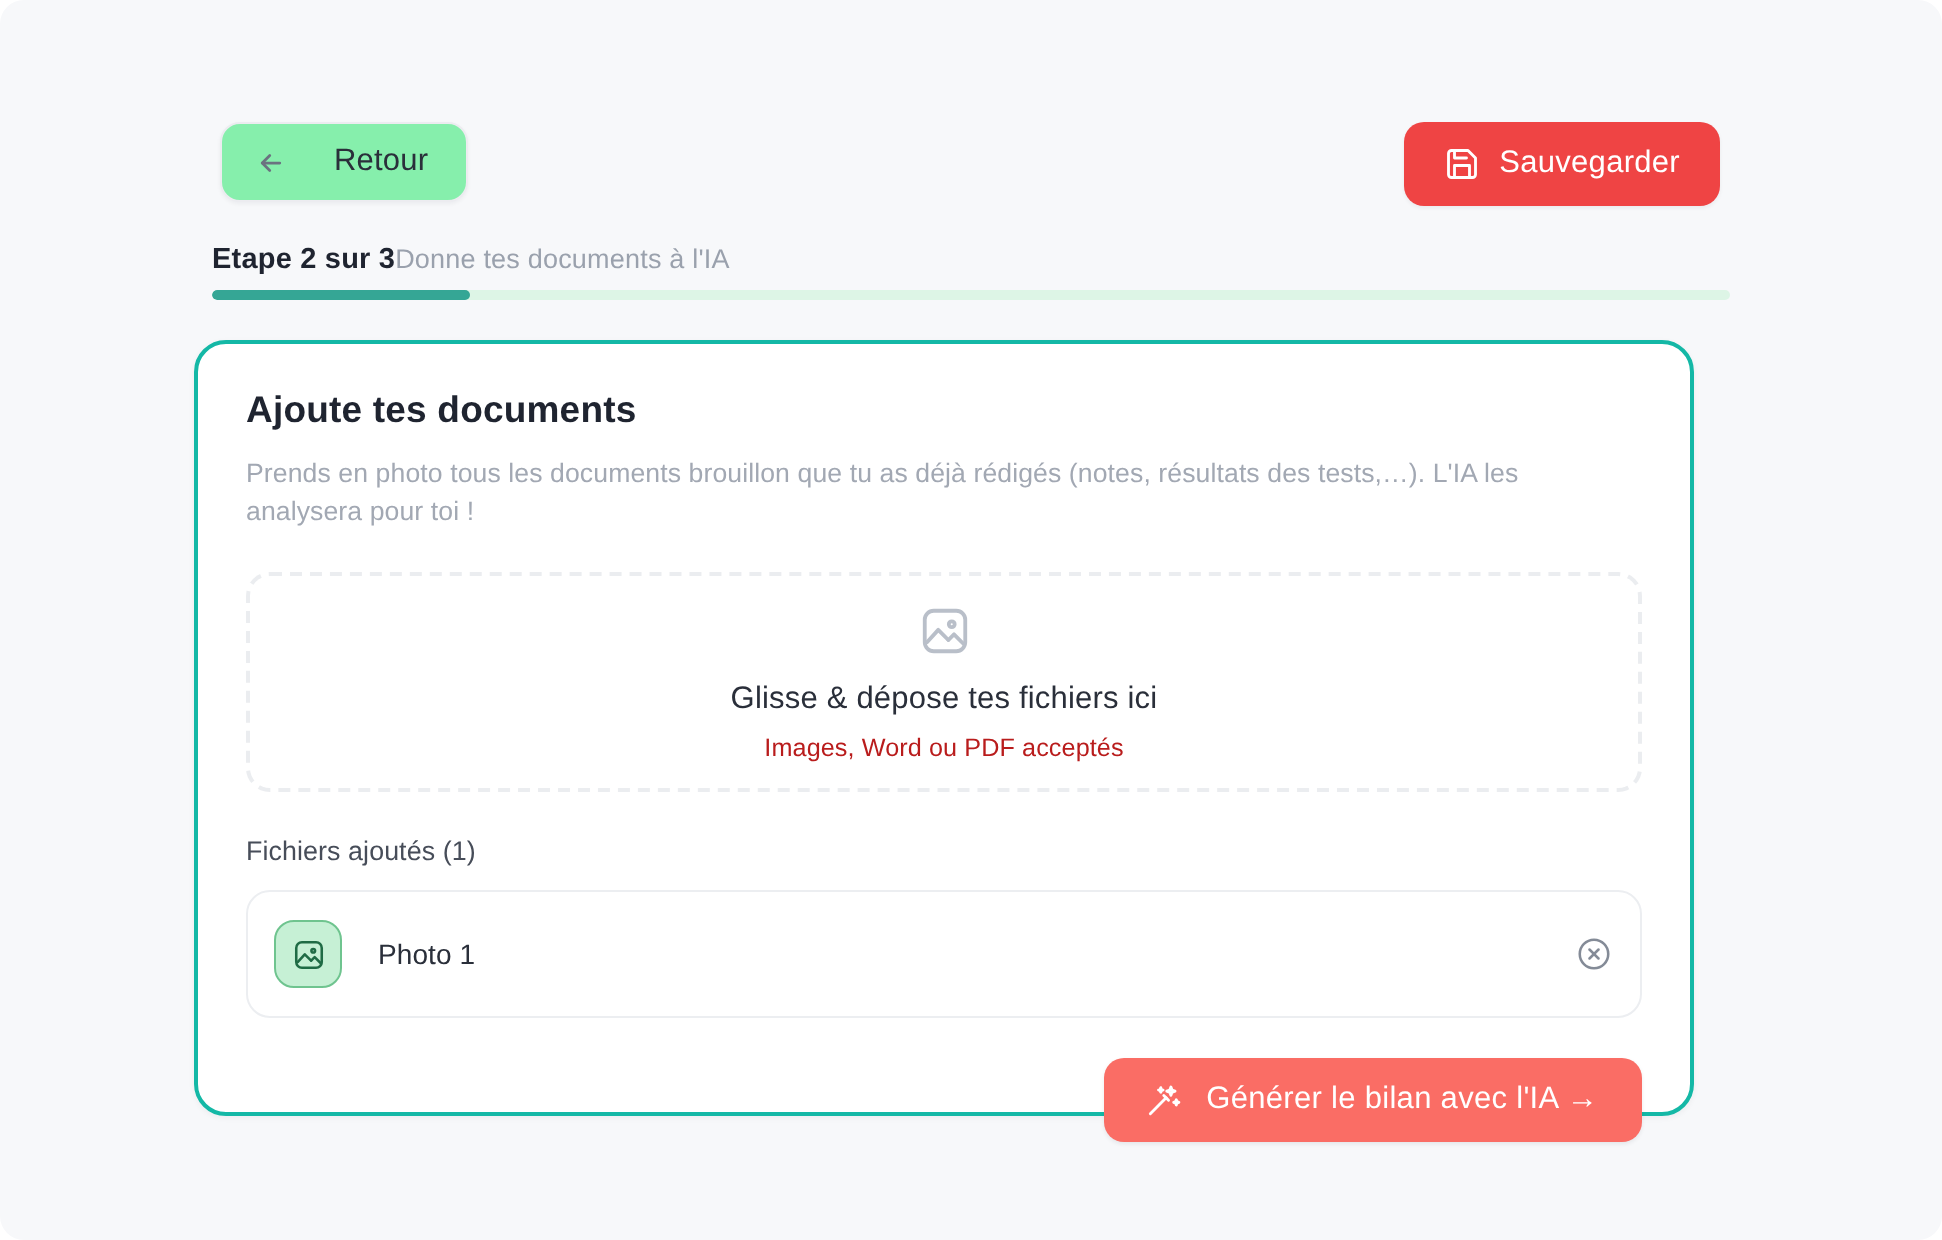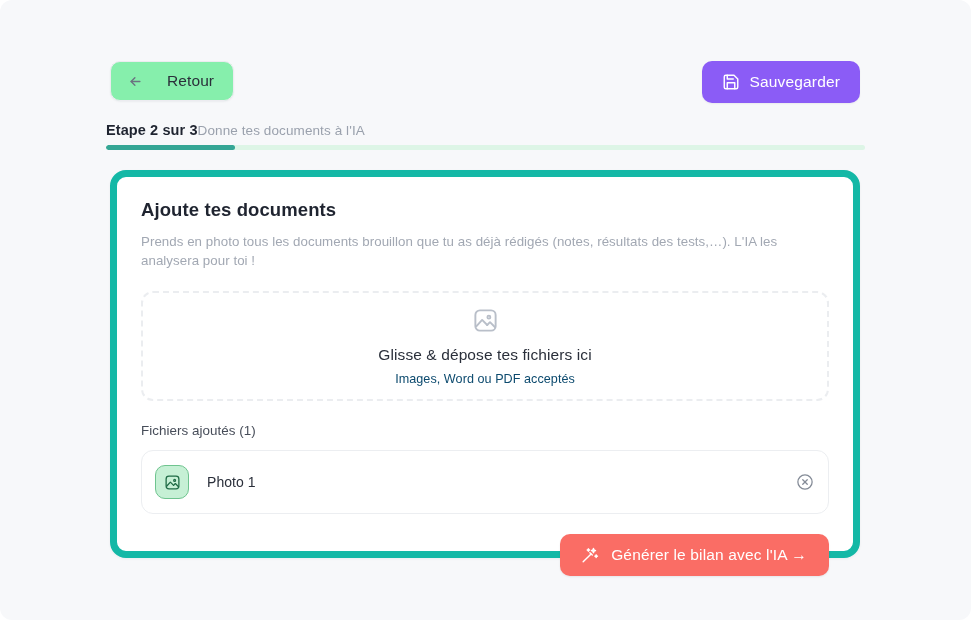--- a/index.html
+++ b/index.html
@@ -59,21 +59,21 @@
 
   .save-button {
     position: absolute;
     right: 0;
     top: 0;
     height: 42px;
     display: flex;
     align-items: center;
     gap: 10px;
     padding: 0 20px;
-    background: #8b5cf6;
+    background: #ef4444;
     border: none;
     border-radius: 10px;
     cursor: pointer;
     box-shadow: 0 1px 2px rgba(16,24,40,0.06);
   }
   .save-icon { width: 18px; height: 18px; display: block; color: #ffffff; }
   .save-label {
     font-size: 15.5px;
     color: #ffffff;
     letter-spacing: .15px;
@@ -112,26 +112,26 @@
   }
   .progress-fill {
     height: 100%;
     background: #35a695;
     border-radius: 3px;
   }
 
   
   .card {
     position: absolute;
-    left: 110px;
+    left: 97px;
     top: 170px;
     width: 750px;
     height: 388px;
     background: #ffffff;
-    border: 7px solid #14b8a6;
+    border: 2px solid #14b8a6;
     border-radius: 16px;
     box-shadow: 0 1px 3px rgba(16,24,40,0.05);
     padding: 22px 24px 0 24px;
   }
 
   .card-title {
     font-size: 18.5px;
     font-weight: bold;
     color: #1f2430;
     letter-spacing: .1px;
@@ -166,21 +166,21 @@
   }
   .dropzone-title {
     margin-top: 12px;
     font-size: 15.5px;
     color: #2a2f3a;
     letter-spacing: .1px;
   }
   .dropzone-sub {
     margin-top: 8px;
     font-size: 12.6px;
-    color: #0c4a6e;
+    color: #b91c1c;
     letter-spacing: .05px;
   }
 
   
   .files-label {
     margin-top: 22px;
     font-size: 13.4px;
     color: #474d59;
     letter-spacing: .05px;
   }

